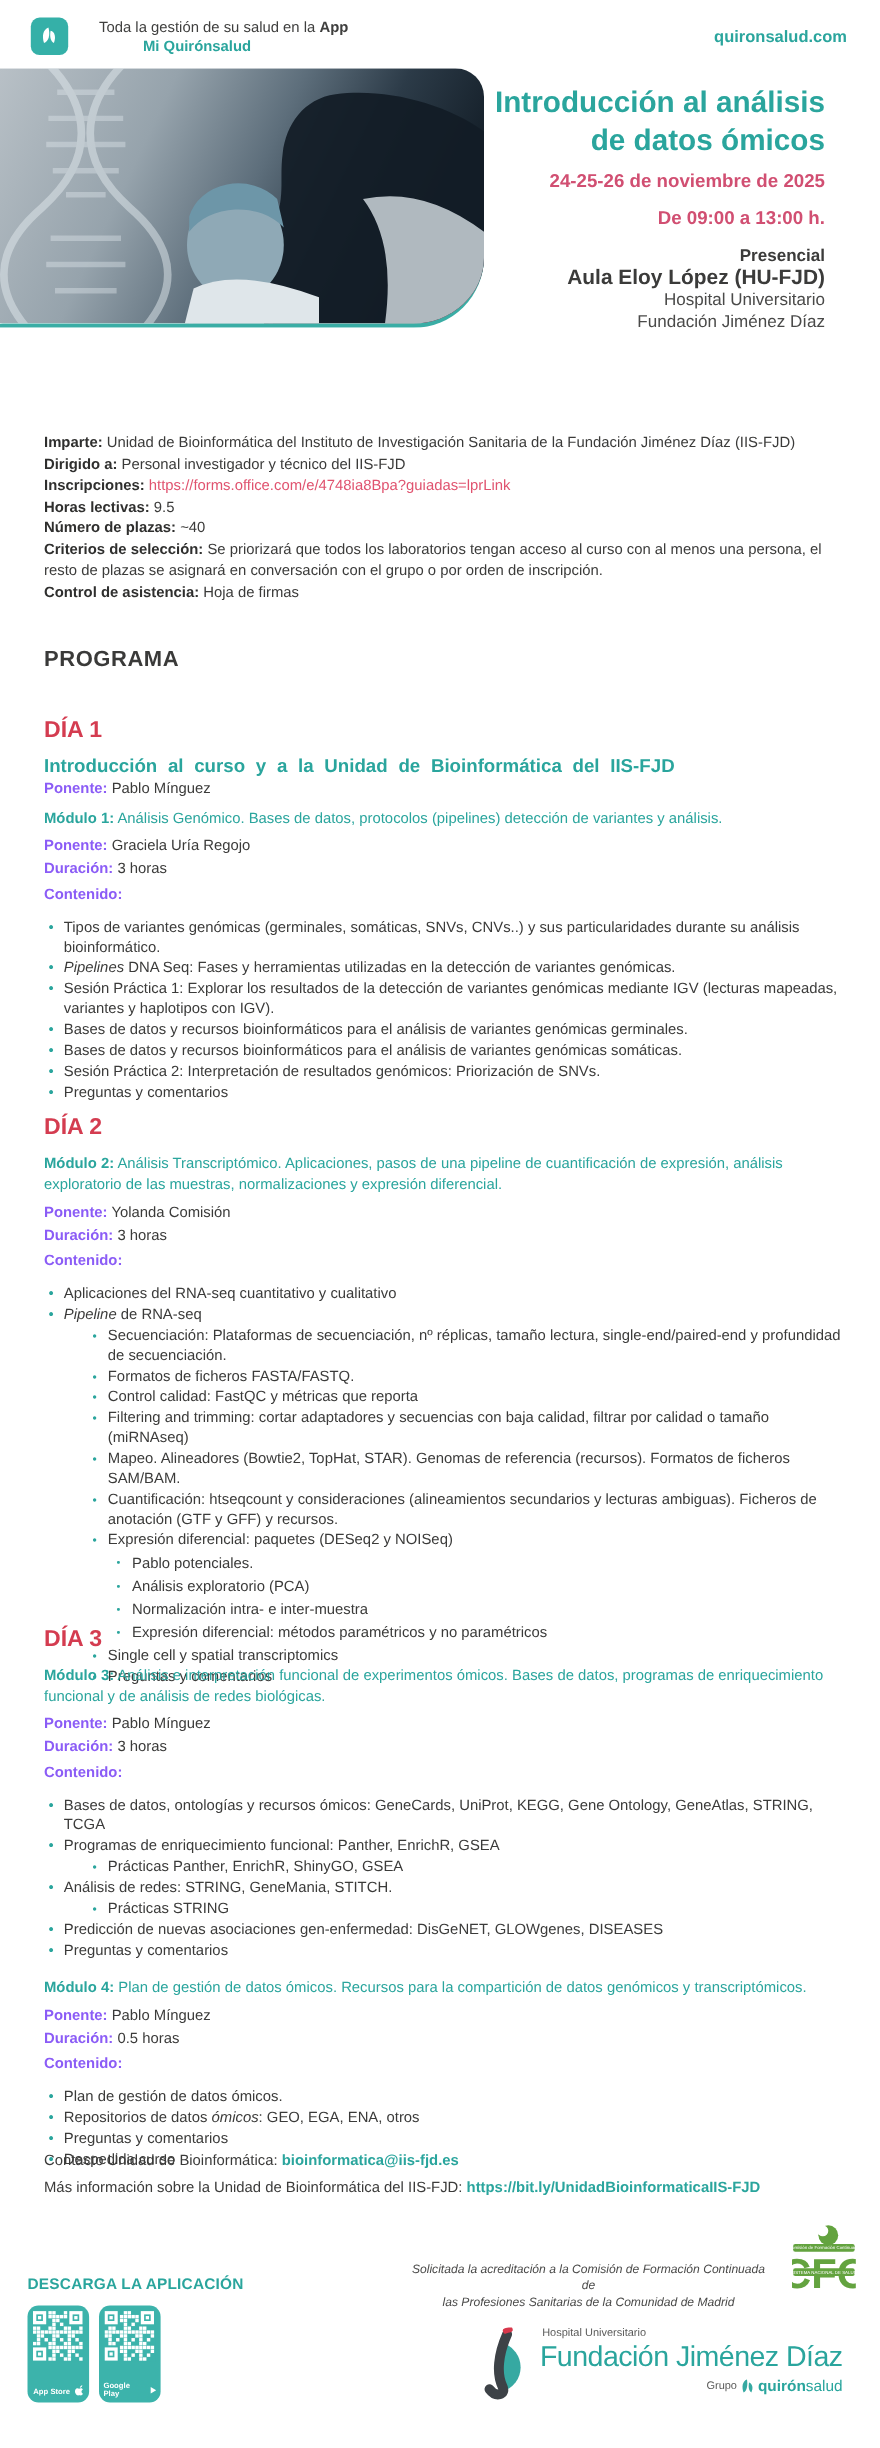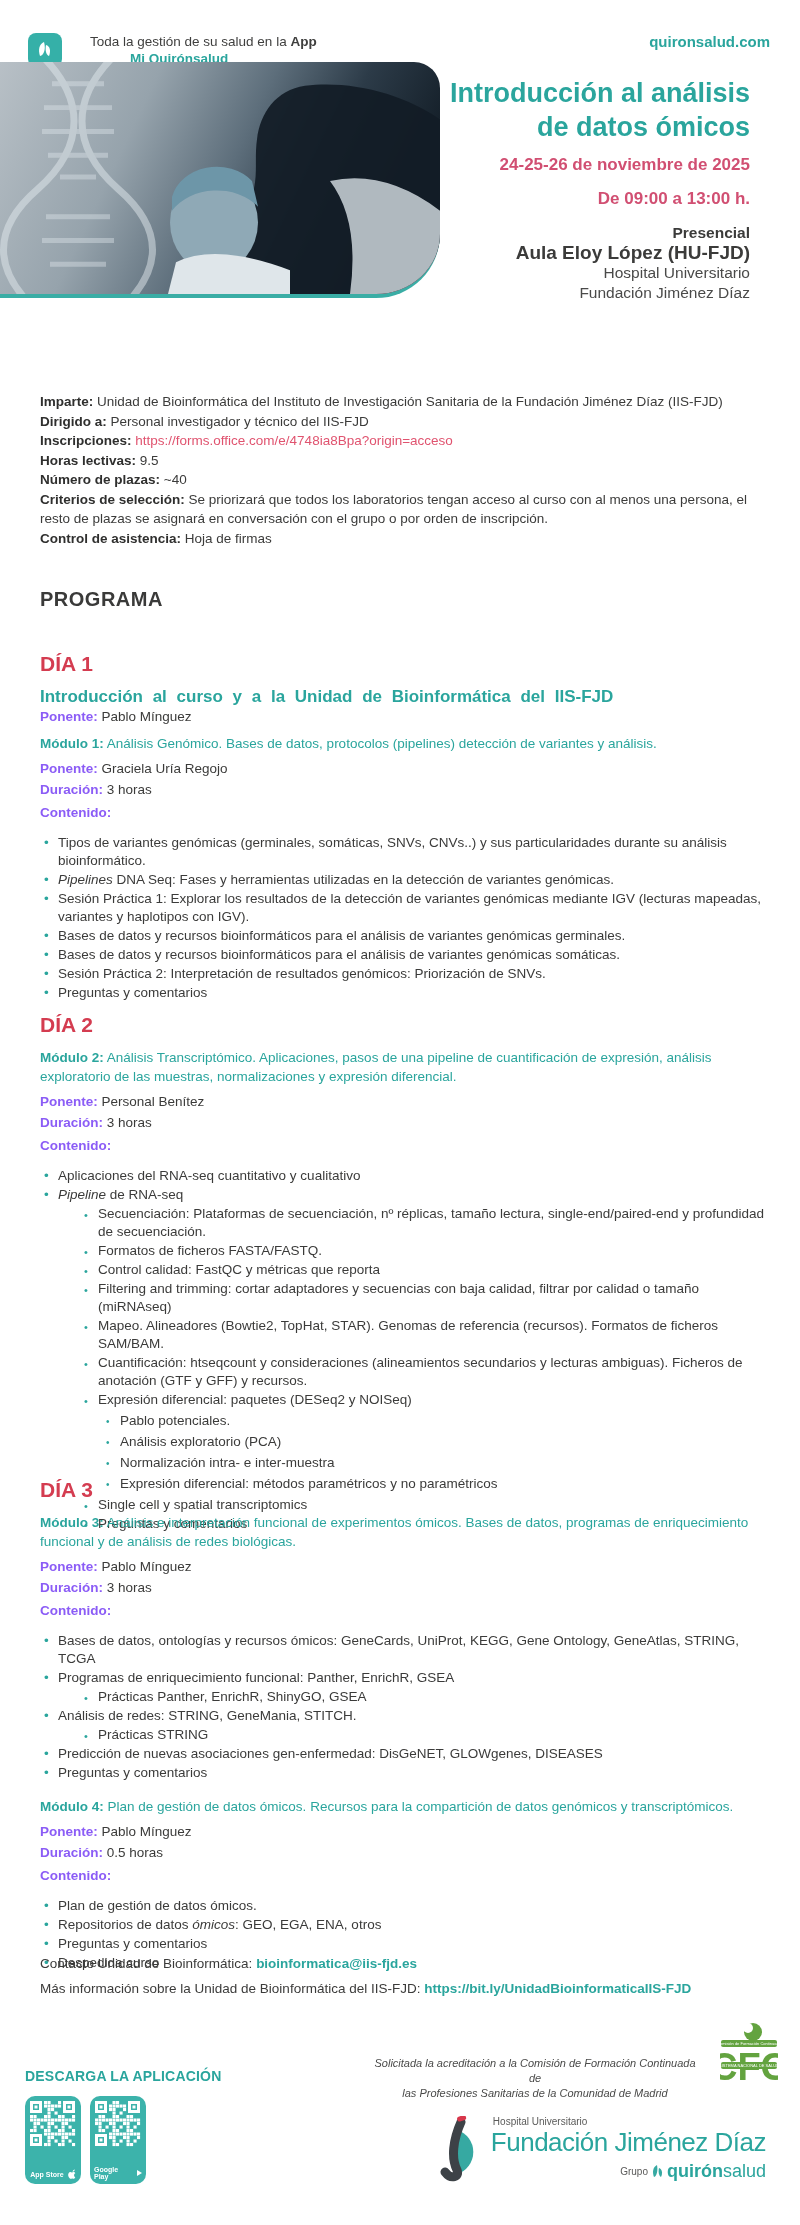--- a/index.html
+++ b/index.html
@@ -1,19 +1,19 @@
 <!DOCTYPE html>
 <html><head>
 <meta charset="utf-8">
 <style>
   html,body{margin:0;padding:0;background:#fff;}
   .page{position:relative;width:800px;height:2225px;background:#ffffff;overflow:hidden;
         font-family:"Liberation Sans",sans-serif;color:#3b3b3a;}
   
-  .top{position:absolute;left:28px;top:33px;right:30px;display:flex;align-items:flex-start;}
+  .top{position:absolute;left:28px;top:16px;right:30px;display:flex;align-items:center;}
   .app-badge{width:34px;height:34px;border-radius:8px;background:#35b0a8;flex:0 0 auto;
              display:flex;align-items:center;justify-content:center;}
   .app-text{margin-left:10px;font-size:13.5px;color:#3f3f3e;line-height:17px;}
   .app-text .l2{color:#2aa59d;font-weight:bold;}
   .site{margin-left:auto;color:#2aa59d;font-weight:bold;font-size:15px;}
   
   .hero-img{position:absolute;left:0;top:62px;width:440px;height:232px;border-radius:0 26px 64px 0;
             overflow:hidden;border-bottom:4px solid #3aada5;}
   .hero-img svg{display:block;width:100%;height:100%;}
   .hero-txt{position:absolute;right:50px;top:76px;width:302px;text-align:right;}
@@ -58,21 +58,21 @@
   .play-tri{width:0;height:0;border-top:3px solid transparent;border-bottom:3px solid transparent;border-left:5px solid #fff;}
   .accred{position:absolute;right:100px;top:2056px;width:330px;text-align:center;
           font-style:italic;font-size:11px;line-height:15px;color:#4a4a49;}
   .cfc{position:absolute;right:22px;top:2022px;width:58px;height:74px;}
   .fjd{position:absolute;right:34px;top:2116px;display:flex;align-items:flex-start;gap:8px;}
   .fjd-txt{text-align:left;}
   .fjd-small{font-size:10px;color:#5a5a59;margin-left:2px;}
   .fjd-name{font-size:26px;color:#2aa59d;line-height:30px;letter-spacing:-.5px;}
   .fjd-grupo{display:flex;align-items:center;justify-content:flex-end;gap:4px;margin-top:4px;}
   .fjd-grupo .g{font-size:10px;color:#5a5a59;}
-  .qbrand{font-size:18px;color:#2aa59d;}
+  .qbrand{font-size:14px;color:#2aa59d;}
   .qbrand b{font-weight:bold;}
 </style>
 </head>
 <body>
 
 <div class="page">
 
   <header class="top">
     <div class="app-badge">
       <svg width="22" height="22" viewBox="0 0 22 22">
@@ -131,21 +131,21 @@
     <div class="time">De 09:00 a 13:00 h.</div>
     <div class="mode">Presencial</div>
     <div class="venue">Aula Eloy López (HU-FJD)</div>
     <div class="org">Hospital Universitario</div>
     <div class="org">Fundación Jiménez Díaz</div>
   </div>
 
   <section class="info" id="info">
       <p class="iline"><b class="lab">Imparte:</b> <span>Unidad de Bioinformática del Instituto de Investigación Sanitaria de la Fundación Jiménez Díaz (IIS-FJD)</span></p>
       <p class="iline"><b class="lab">Dirigido a:</b> <span>Personal investigador y técnico del IIS-FJD</span></p>
-      <p class="iline"><b class="lab">Inscripciones:</b> <a class="ilink" href="#">https://forms.office.com/e/4748ia8Bpa?origin=acceso</a></p>
+      <p class="iline"><b class="lab">Inscripciones:</b> <a class="ilink" href="#">https://forms.office.com/e/4748ia8Bpa?guiadas=lprLink</a></p>
       <p class="iline"><b class="lab">Horas lectivas:</b> <span>9.5</span></p>
       <p class="iline"><b class="lab">Número de plazas:</b> <span>~40</span></p>
       <p class="iline"><b class="lab">Criterios de selección:</b> <span>Se priorizará que todos los laboratorios tengan acceso al curso con al menos una persona, el resto de plazas se asignará en conversación con el grupo o por orden de inscripción.</span></p>
       <p class="iline"><b class="lab">Control de asistencia:</b> <span>Hoja de firmas</span></p>
     </section>
 
   <h2 class="programa">PROGRAMA</h2>
 
   <div id="days">
       <section class="day" style="top: 652px;">
@@ -160,21 +160,21 @@
         <div class="bl l1"><span class="dot">•</span><i>Pipelines</i><span> DNA Seq: Fases y herramientas utilizadas en la detección de variantes genómicas.</span></div>
         <div class="bl l1"><span class="dot">•</span><span>Sesión Práctica 1: Explorar los resultados de la detección de variantes genómicas mediante IGV (lecturas mapeadas, variantes y haplotipos con IGV).</span></div>
         <div class="bl l1"><span class="dot">•</span><span>Bases de datos y recursos bioinformáticos para el análisis de variantes genómicas germinales.</span></div>
         <div class="bl l1"><span class="dot">•</span><span>Bases de datos y recursos bioinformáticos para el análisis de variantes genómicas somáticas.</span></div>
         <div class="bl l1"><span class="dot">•</span><span>Sesión Práctica 2: Interpretación de resultados genómicos: Priorización de SNVs.</span></div>
         <div class="bl l1"><span class="dot">•</span><span>Preguntas y comentarios</span></div>
       </section>
       <section class="day" style="top: 1013px;">
         <h3>DÍA 2</h3>
         <p class="module"><b>Módulo 2:</b><span> Análisis Transcriptómico. Aplicaciones, pasos de una pipeline de cuantificación de expresión, análisis exploratorio de las muestras, normalizaciones y expresión diferencial.</span></p>
-        <p class="meta"><b>Ponente:</b><span> Personal Benítez</span></p>
+        <p class="meta"><b>Ponente:</b><span> Yolanda Comisión</span></p>
         <p class="meta"><b>Duración:</b><span> 3 horas</span></p>
         <p class="meta cont"><b>Contenido:</b></p>
         <div class="bl l1"><span class="dot">•</span><span>Aplicaciones del RNA-seq cuantitativo y cualitativo</span></div>
         <div class="bl l1"><span class="dot">•</span><i>Pipeline</i><span> de RNA-seq</span></div>
         <div class="bl l2"><span class="dot">•</span><span>Secuenciación: Plataformas de secuenciación, nº réplicas, tamaño lectura, single-end/paired-end y profundidad de secuenciación.</span></div>
         <div class="bl l2"><span class="dot">•</span><span>Formatos de ficheros FASTA/FASTQ.</span></div>
         <div class="bl l2"><span class="dot">•</span><span>Control calidad: FastQC y métricas que reporta</span></div>
         <div class="bl l2"><span class="dot">•</span><span>Filtering and trimming: cortar adaptadores y secuencias con baja calidad, filtrar por calidad o tamaño (miRNAseq)</span></div>
         <div class="bl l2"><span class="dot">•</span><span>Mapeo. Alineadores (Bowtie2, TopHat, STAR). Genomas de referencia (recursos). Formatos de ficheros SAM/BAM.</span></div>
         <div class="bl l2"><span class="dot">•</span><span>Cuantificación: htseqcount y consideraciones (alineamientos secundarios y lecturas ambiguas). Ficheros de anotación (GTF y GFF) y recursos.</span></div>

